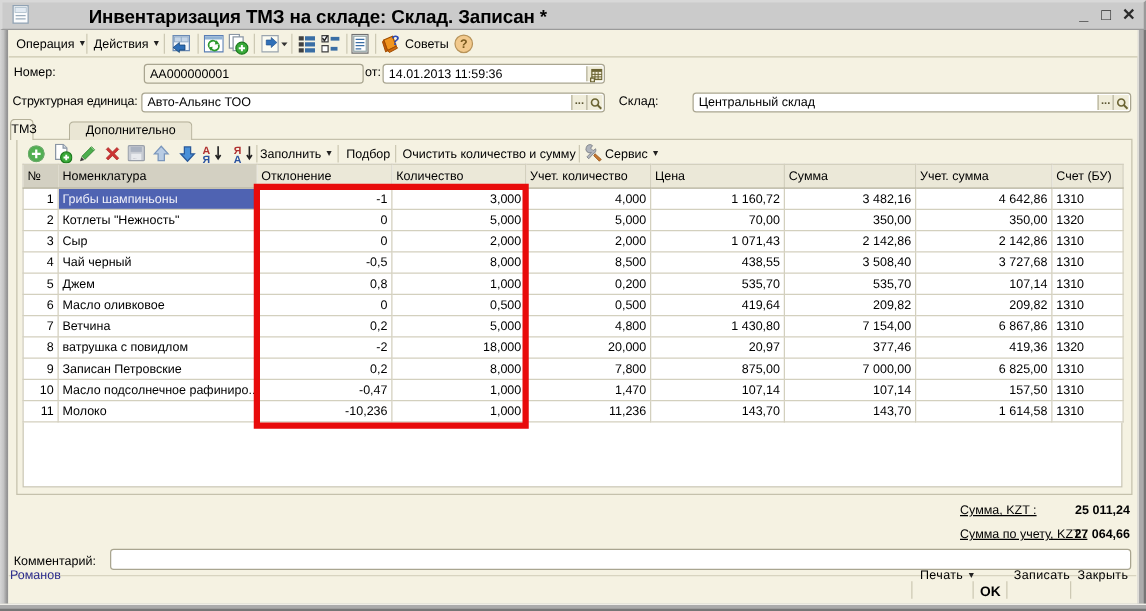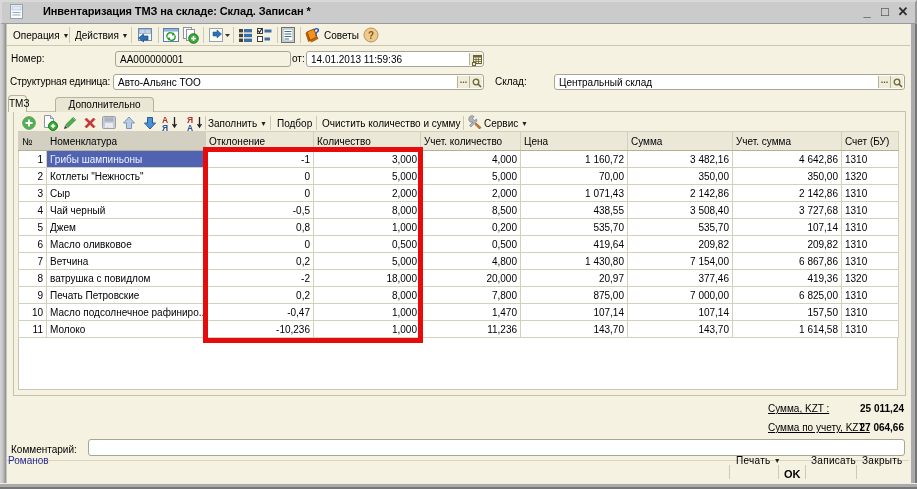--- a/index.html
+++ b/index.html
@@ -7,21 +7,21 @@
 body { font-family:"Liberation Sans", sans-serif; font-size:10px; color:#000; background:#f5f2e2; }
 #win { position:absolute; left:0; top:0; width:917px; height:489px; }
 .abs { position:absolute; }
 
 
 #titlebar { left:0; top:0; width:917px; height:24px; background:#cbcbcb; border-top:2px solid #d8d8d8; border-left:2px solid #d8d8d8; border-right:2px solid #9a9a9a; border-bottom:1px solid #9a9a9a; }
 #frameL { left:0; top:24px; width:7px; height:459px; background:linear-gradient(to right,#d6d6d6 0%,#c4c4c4 40%,#8e8e8e 85%,#fdfbf0 100%); }
 #frameR { left:910px; top:24px; width:7px; height:459px; background:#ababab; border-left:1px solid #f0eee8; border-right:2px solid #767676; }
 #frameB { left:0; top:483px; width:917px; height:6px; background:#ababab; border-top:1px solid #f0eee8; border-bottom:2px solid #767676; }
 
-#titletext { left:15px; top:5px; font-weight:bold; font-size:11px; letter-spacing:-0.1px;padding-left:28px; }
+#titletext { left:43px; top:5px; font-weight:bold; font-size:15px; letter-spacing:-0.1px;padding-left:28px; }
 #winbtns { left:858px; top:4px; font-size:13px; font-weight:bold; color:#2a2a2a; }
 #winbtns span { display:inline-block; width:18px; text-align:center; }
 
 
 #toolbar { left:7px; top:24px; width:903px; height:22px; background:#f5f2e2; border-bottom:1px solid #ccc8b0; }
 .tbtxt { top:30px; }
 .tsep { top:27px; width:1px; height:16px; background:#cdc9b4; }
 .arr { font-size:7px; color:#222; position:relative; top:-1px; }
 
 
@@ -353,21 +353,21 @@
           <td class="r">-2</td>
           <td class="r">18,000</td>
           <td class="r">20,000</td>
           <td class="r">20,97</td>
           <td class="r">377,46</td>
           <td class="r">419,36</td>
           <td>1320</td>
         </tr>
     <tr>
           <td class="r">9</td>
-          <td>Печать Петровские</td>
+          <td>Записан Петровские</td>
           <td class="r">0,2</td>
           <td class="r">8,000</td>
           <td class="r">7,800</td>
           <td class="r">875,00</td>
           <td class="r">7 000,00</td>
           <td class="r">6 825,00</td>
           <td>1310</td>
         </tr>
     <tr>
           <td class="r">10</td>

